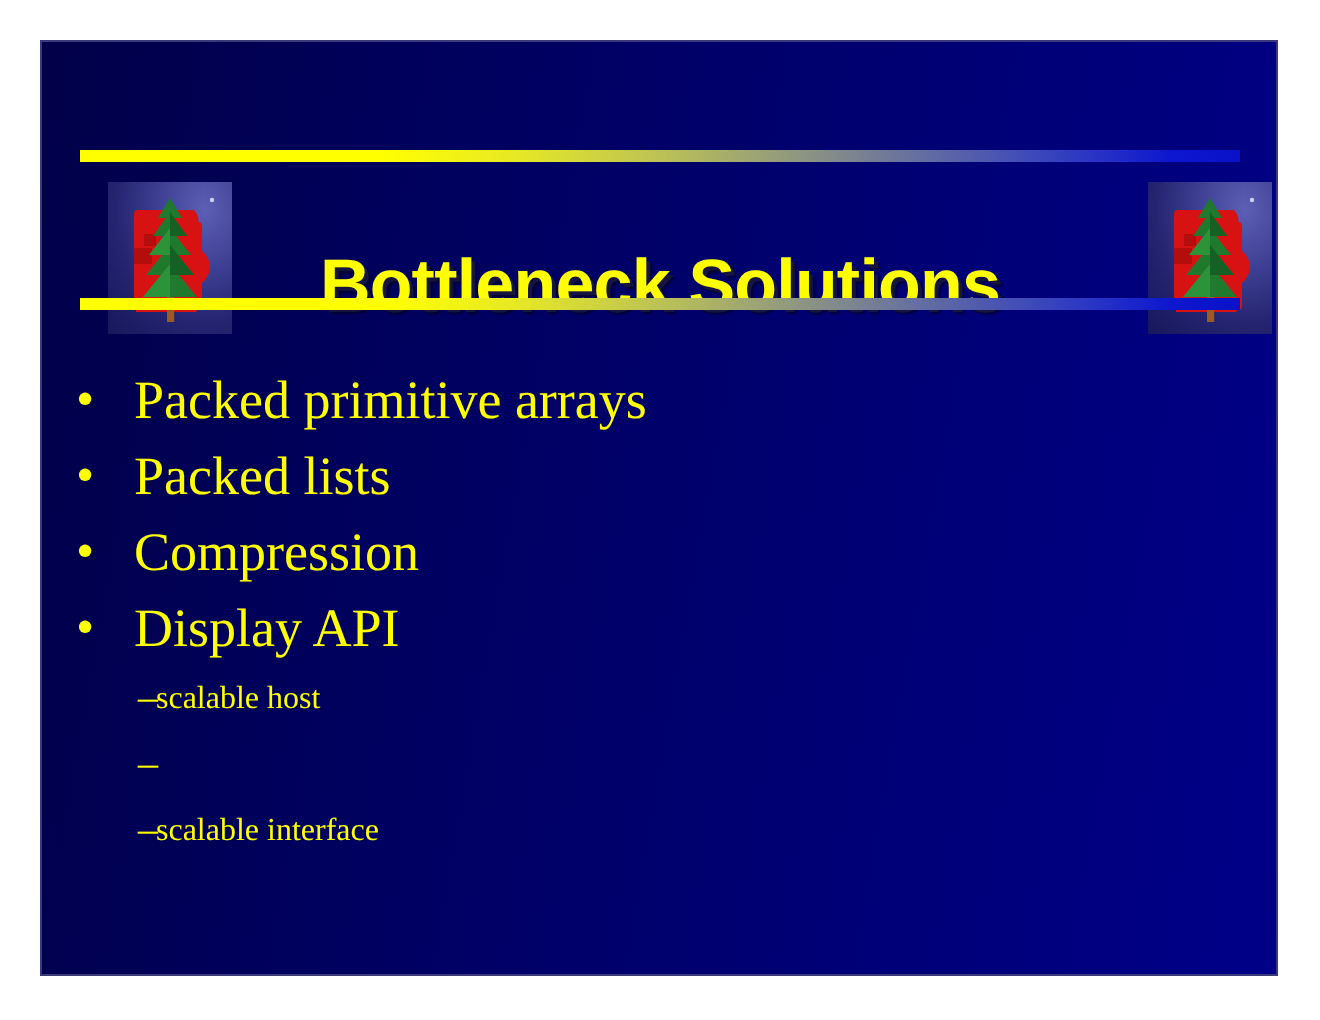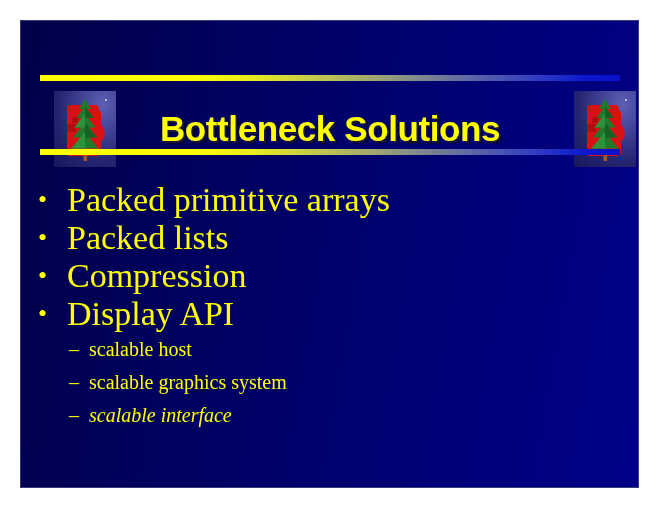--- a/index.html
+++ b/index.html
@@ -73,21 +73,21 @@
     overflow: hidden;
   }
   #logo-left  { left: 33px; }
   #logo-right { left: 553px; }
 
   .slide-logo svg { display: block; }
 
   #slide-title {
     position: absolute;
     left: 105px;
-    top: 78px;
+    top: 92px;
     width: 408px;
     height: 60px;
     line-height: 60px;
     text-align: center;
     font-family: "Liberation Sans", "DejaVu Sans", sans-serif;
     font-weight: bold;
     font-size: 35px;
     letter-spacing: -0.4px;
     color: #ffff00;
     text-shadow: 2px 2px 0 #151540, 3px 3px 1px rgba(0,0,0,0.45);
@@ -115,21 +115,21 @@
     left: 17px;
     top: 0;
     font-size: 26px;
     line-height: 38px;
     color: #ffff00;
   }
 
   .bullet-text {
     display: block;
     margin-left: 29px;
-    font-size: 34px;
+    font-size: 27px;
     line-height: 38px;
     color: #ffff00;
     white-space: nowrap;
   }
 
   
   .sub-row {
     position: relative;
     display: block;
     height: 33px;
@@ -140,28 +140,28 @@
     position: absolute;
     left: 48px;
     top: 0;
     font-size: 20px;
     line-height: 33px;
     color: #ffff00;
   }
 
   .sub-text {
     display: block;
-    margin-left: 20px;
-    font-size: 20px;
+    margin-left: 9px;
+    font-size: 16px;
     line-height: 33px;
     color: #ffff00;
     white-space: nowrap;
   }
 
-  .sub-text.italic { font-style: italic; }
+  .sub-text.italic { }
 </style>
 </head>
 <body>
 
 <div id="slide-canvas">
   <div id="slide">
 
     <div id="header-band">
 
       <div class="rule" id="rule-top"></div>
@@ -260,21 +260,20 @@
         <span class="bullet-text">Display API</span>
       </div>
 
       <div class="sub-row">
         <span class="sub-marker">–</span>
         <span class="sub-text">scalable host</span>
       </div>
 
       <div class="sub-row">
         <span class="sub-marker">–</span>
-        <span class="sub-text">scalable graphics system</span>
       </div>
 
       <div class="sub-row">
         <span class="sub-marker">–</span>
         <span class="sub-text italic">scalable interface</span>
       </div>
 
     </div>
 
   </div>

